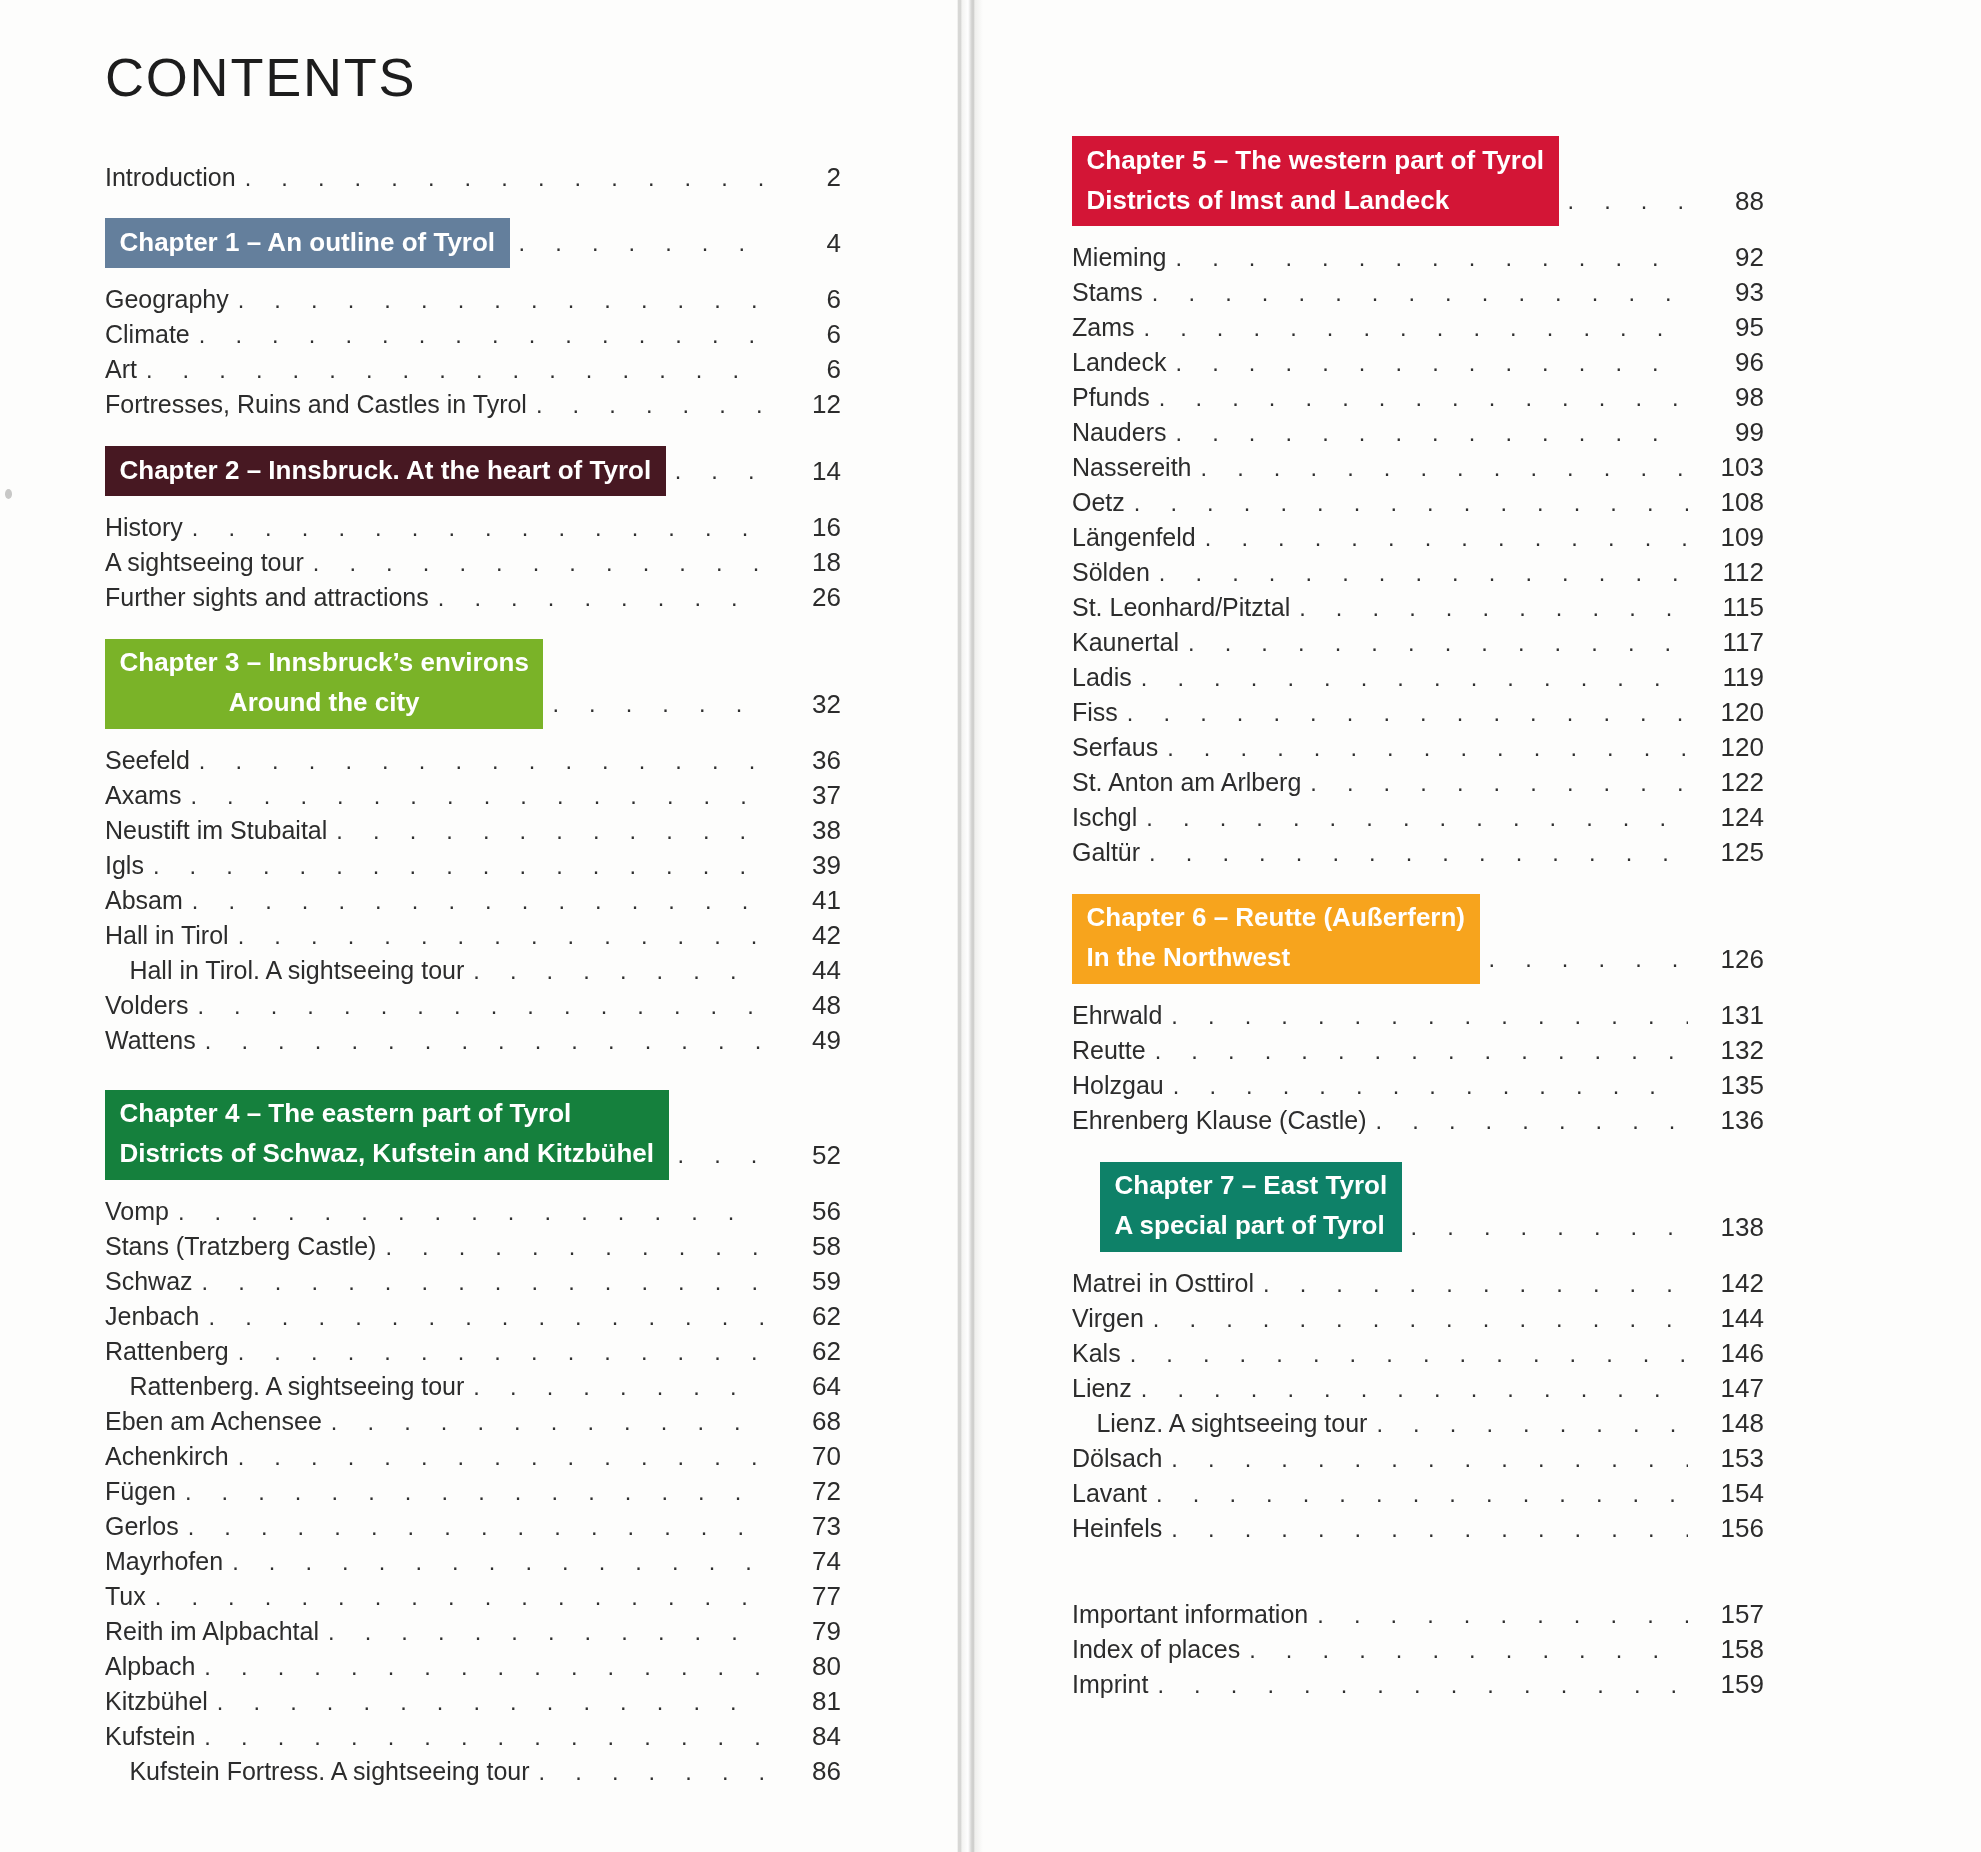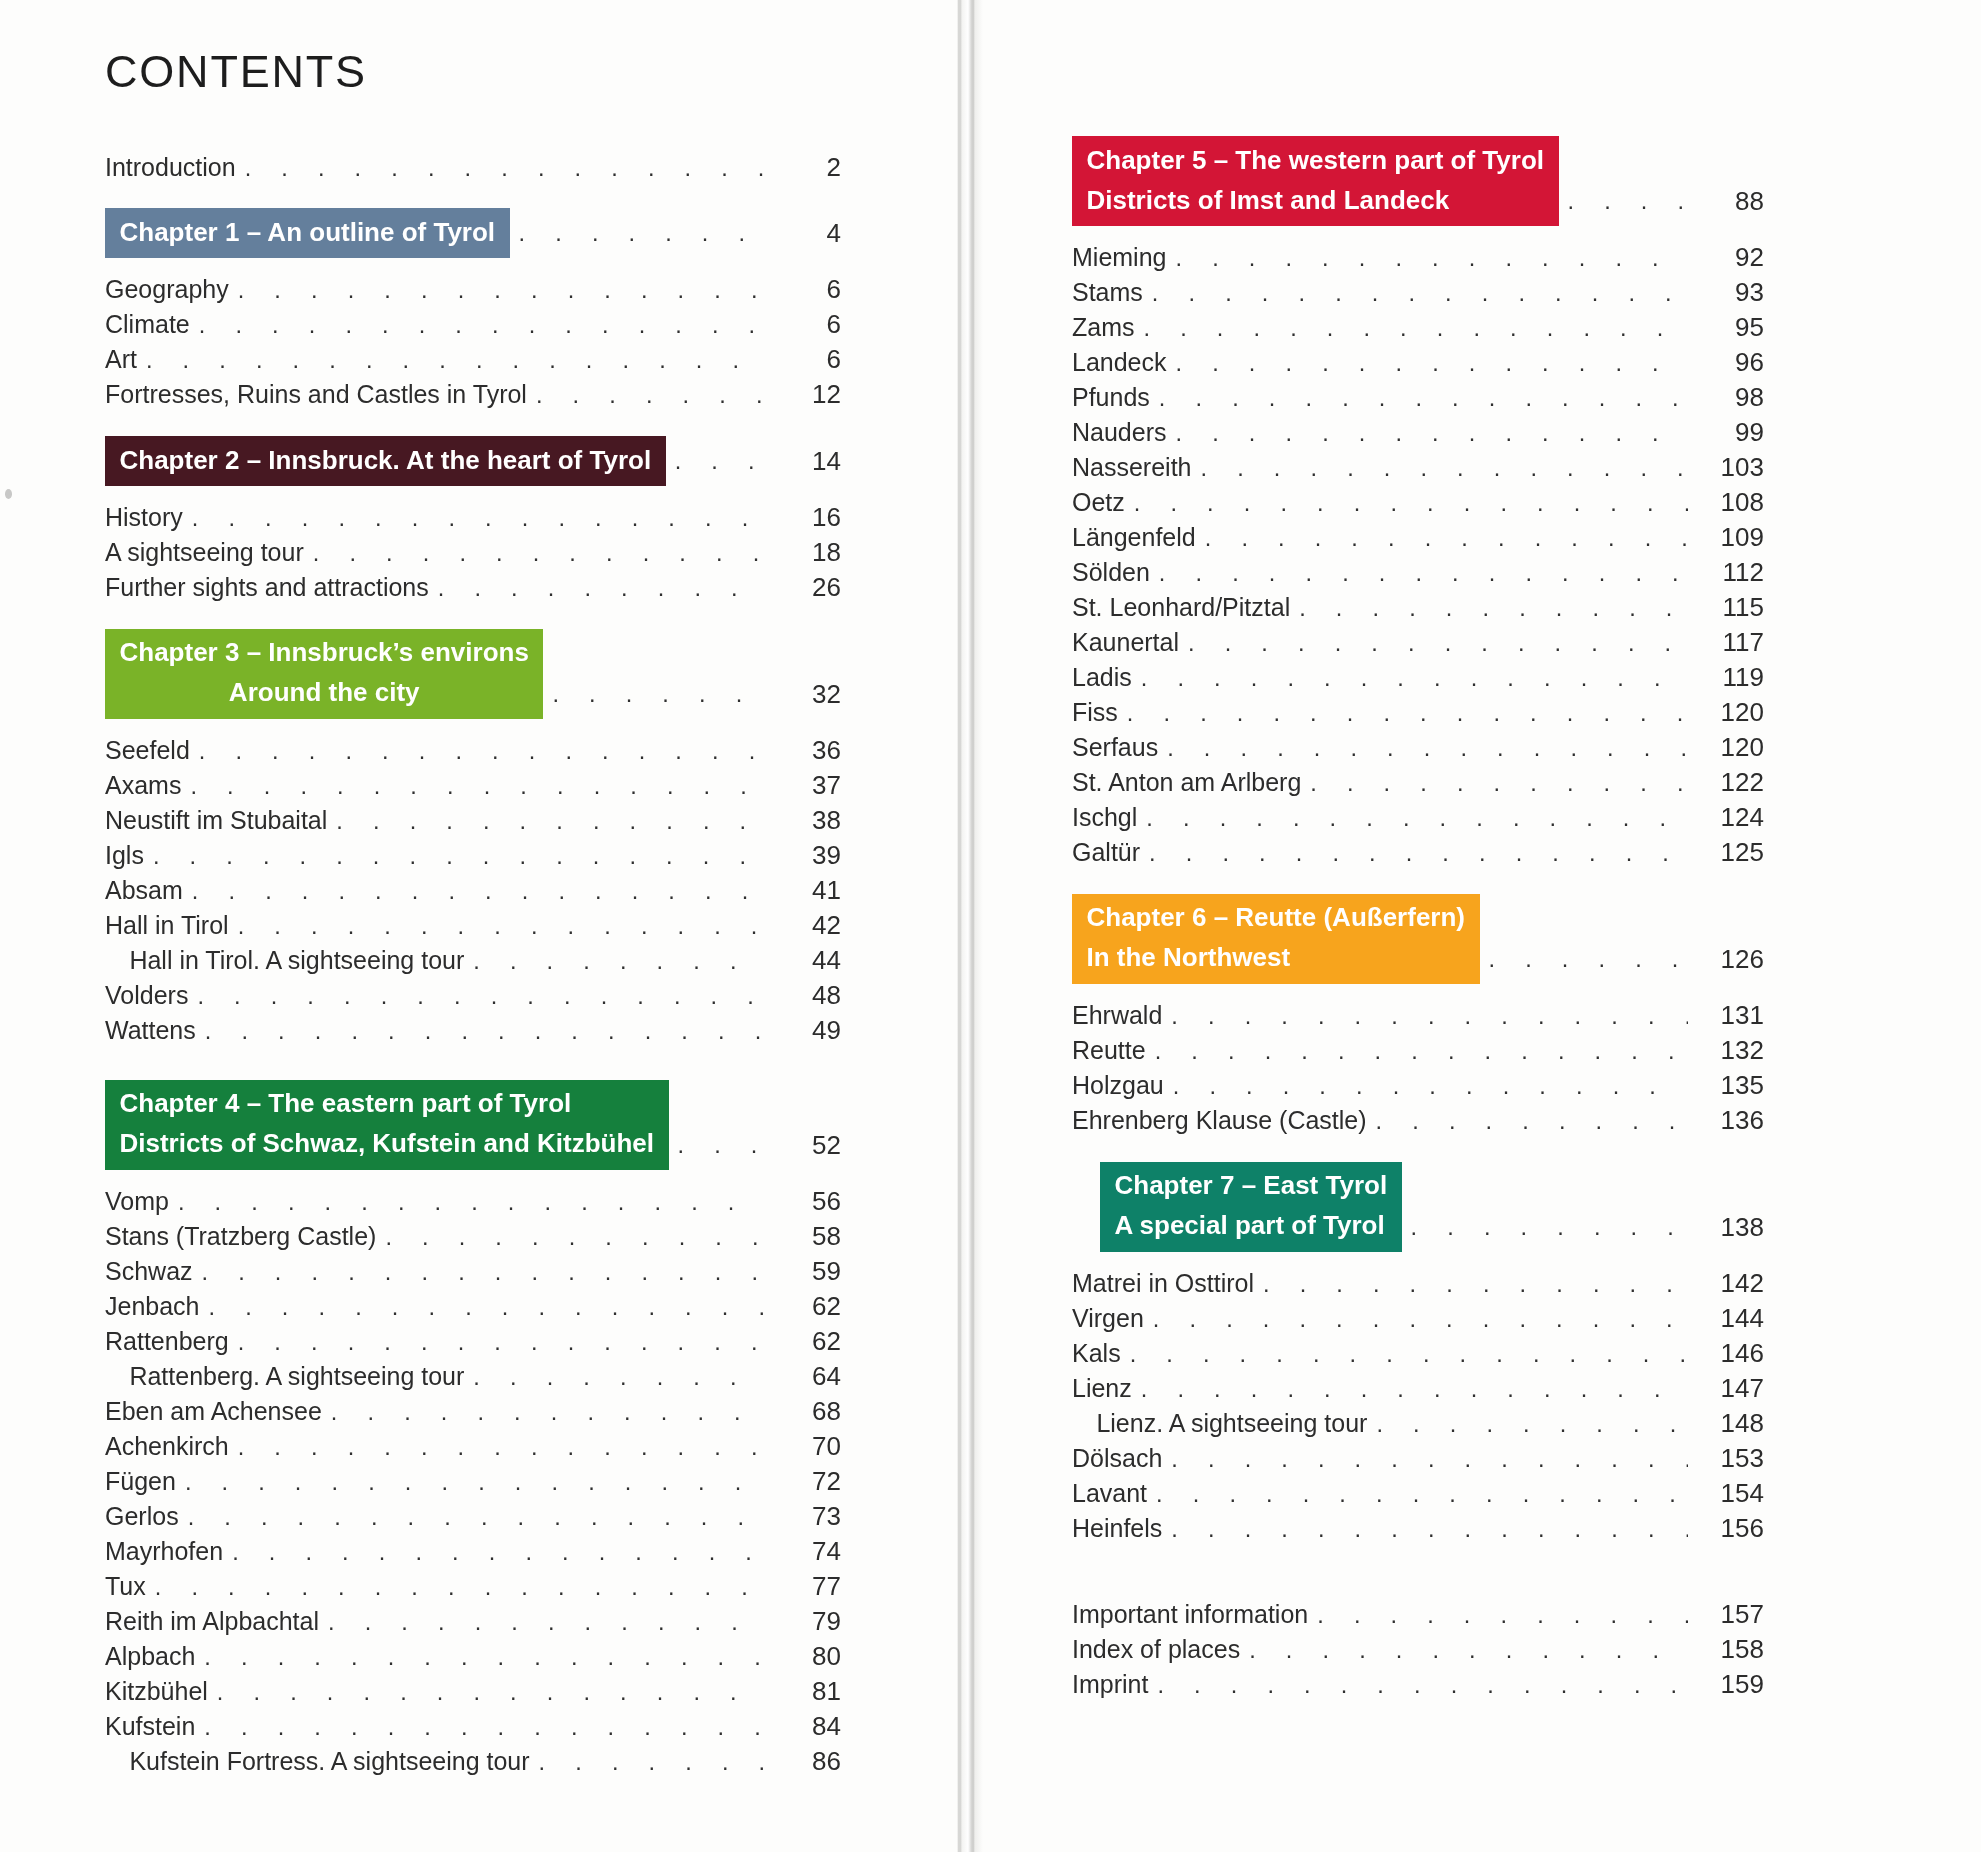--- a/index.html
+++ b/index.html
@@ -11,21 +11,21 @@
     position: relative;
     overflow: hidden;
   }
   * { box-sizing: border-box; }
 
   .page { position: absolute; top: 0; }
   .page--left  { left: 0;      width: 959px; padding: 42px 118px 0 105px; }
   .page--right { left: 995px; width: 986px; padding: 136px 217px 0 77px; }
 
   .doc-title {
-    font-size: 45px;
+    font-size: 54px;
     font-weight: 300;
     letter-spacing: 1.8px;
     color: #1d1d1d;
     margin: 3.6px 0 52px 0;
   }
 
   .row {
     display: flex;
     align-items: baseline;
     line-height: 34px;

